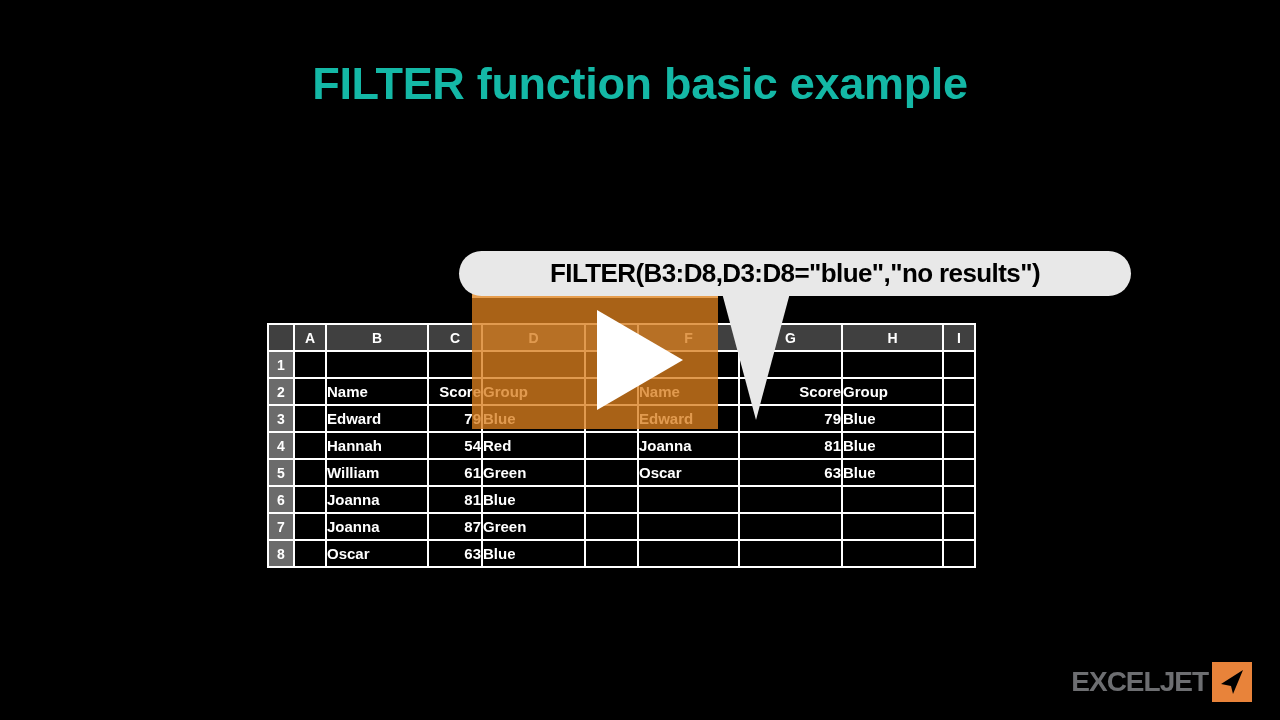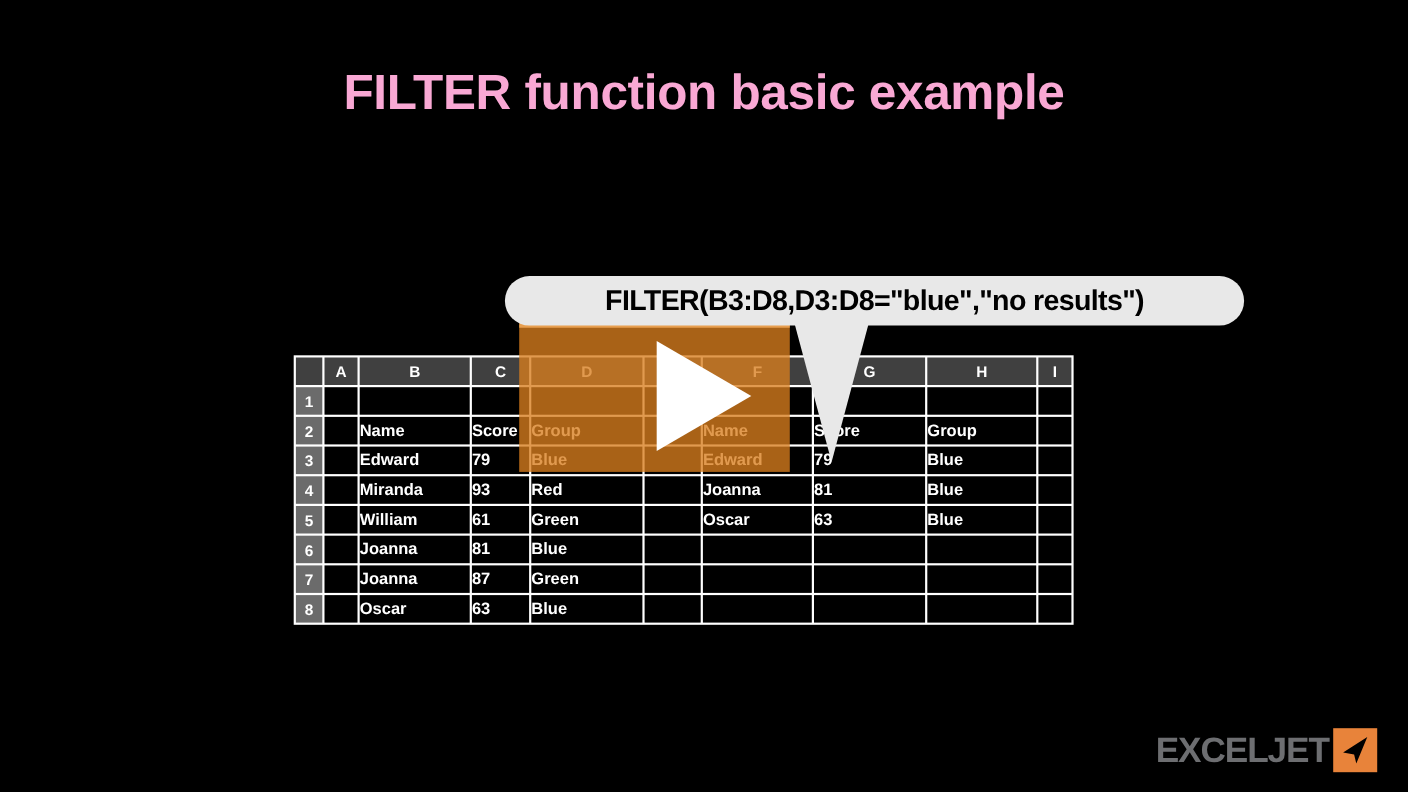--- a/index.html
+++ b/index.html
@@ -15,21 +15,21 @@
     width: 1280px; height: 720px;
     background: #000000;
   }
 
   
   #slide-title {
     position: absolute;
     left: 0; top: 58px;
     width: 1280px;
     text-align: center;
-    color: #f9a8d4;
+    color: #14b8a6;
     font-size: 45px;
     font-weight: bold;
     letter-spacing: -0.3px;
     white-space: nowrap;
   }
 
   
   #grid {
     position: absolute;
     left: 267px; top: 323px;
@@ -62,21 +62,21 @@
   }
   table.sheet th.corner { background: #404040; }
   table.sheet th.rowhead {
     background: #6b6b6b;
     text-align: center;
     color: #ffffff;
     font-size: 14px;
     font-weight: bold;
   }
   td.cell { padding: 0 7px; }
-  td.num  { text-align: left; }
+  td.num  { text-align: right; }
   td.hdr-blue  { background: #2e5b8c; }
   td.hdr-green { background: #4a7054; }
   td.blank { background: #000000; }
 
   
   col.c-corner { width: 24px; }
   col.c-A { width: 30px; }
   col.c-B { width: 100px; }
   col.c-C { width: 52px; }
   col.c-D { width: 101px; }
@@ -146,21 +146,21 @@
   
   #logo {
     position: absolute;
     right: 28px; bottom: 18px;
     display: flex;
     align-items: center;
     z-index: 40;
   }
   #logo-text {
     color: #6d6e71;
-    font-size: 32px;
+    font-size: 28px;
     font-weight: bold;
     letter-spacing: -1px;
     font-family: "Liberation Sans", sans-serif;
     line-height: 1;
   }
   #logo-mark {
     position: relative;
     width: 40px; height: 40px;
     background: #e8833a;
     margin-left: 4px;
@@ -235,22 +235,22 @@
             <td class="cell blank">Blue</td>
             <td class="cell blank"></td>
             <td class="cell blank">Edward</td>
             <td class="cell blank num">79</td>
             <td class="cell blank">Blue</td>
             <td class="cell blank"></td>
           </tr>
           <tr>
             <th class="rowhead">4</th>
             <td class="cell blank"></td>
-            <td class="cell blank">Miranda</td>
-            <td class="cell blank num">93</td>
+            <td class="cell blank">Hannah</td>
+            <td class="cell blank num">54</td>
             <td class="cell blank">Red</td>
             <td class="cell blank"></td>
             <td class="cell blank">Joanna</td>
             <td class="cell blank num">81</td>
             <td class="cell blank">Blue</td>
             <td class="cell blank"></td>
           </tr>
           <tr>
             <th class="rowhead">5</th>
             <td class="cell blank"></td>

